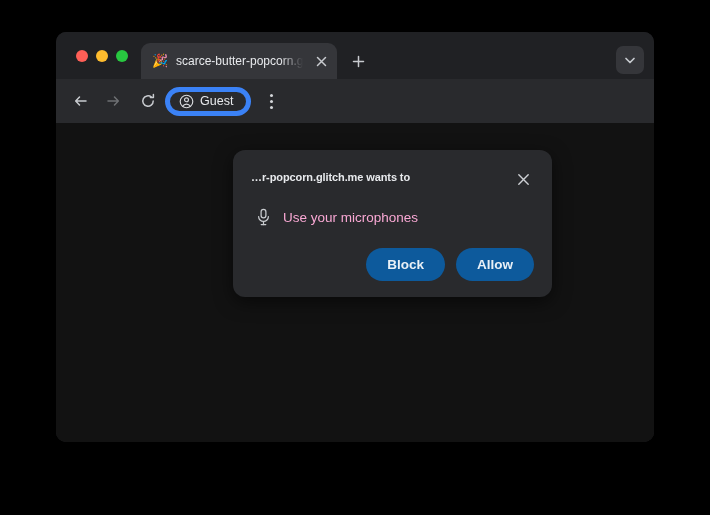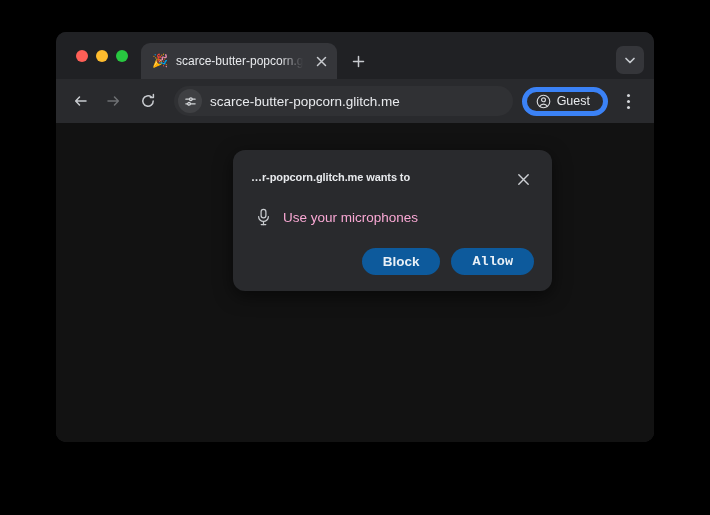--- a/index.html
+++ b/index.html
@@ -221,21 +221,21 @@
 
   .dialog-actions {
     display: flex;
     justify-content: flex-end;
     gap: 11px;
     margin-top: 22px;
   }
   .dialog-btn {
     border: none;
     border-radius: 17px;
-    height: 27px;
+    height: 33px;
     padding: 0 21px;
     color: #e9f0f6;
     font-size: 13.5px;
     font-weight: bold;
     font-family: "Liberation Sans", sans-serif;
     cursor: pointer;
   }
 </style>
 </head>
 <body>
@@ -289,31 +289,20 @@
       </svg>
     </div>
 
     <div class="nav-btn reload">
       <svg width="16" height="16" viewBox="0 0 16 16" fill="none" stroke-width="1.5" stroke-linecap="round" stroke-linejoin="round">
         <path d="M13.2 8 A5.2 5.2 0 1 1 11.4 4.1"></path>
         <path d="M13.4 1.6 L13.4 4.6 L10.4 4.6"></path>
       </svg>
     </div>
 
-    <div class="omnibox">
-      <span class="omnibox-icon">
-        <svg width="13" height="13" viewBox="0 0 14 14" fill="none" stroke-width="1.3" stroke-linecap="round">
-          <path d="M2 4.5 H6.2 M8.6 4.5 H12"></path>
-          <circle cx="7.4" cy="4.5" r="1.5"></circle>
-          <path d="M2 9.5 H4.2 M6.6 9.5 H12"></path>
-          <circle cx="5.4" cy="9.5" r="1.5"></circle>
-        </svg>
-      </span>
-      <span class="omnibox-url" title="scarce-butter-popcorn.glitch.me">scarce-butter-popcorn.glitch.me</span>
-    </div>
 
     <div class="guest-btn">
       <svg width="15" height="15" viewBox="0 0 16 16" fill="none" stroke-width="1.25">
         <circle cx="8" cy="8" r="6.7"></circle>
         <circle cx="8" cy="6.2" r="2.1"></circle>
         <path d="M3.9 13.4 A4.6 4.6 0 0 1 12.1 13.4" stroke-linecap="round"></path>
       </svg>
       <span class="guest-label">Guest</span>
     </div>
 
@@ -342,17 +331,17 @@
         <rect x="5.1" y="1.3" width="4.8" height="8.6" rx="2.4"></rect>
         <path d="M2.6 8.6 A4.9 4.9 0 0 0 12.4 8.6"></path>
         <path d="M7.5 13.5 V16.6"></path>
         <path d="M5.2 16.6 H9.8"></path>
       </svg>
       <span class="dialog-permission-label">Use your microphones</span>
     </div>
 
     <div class="dialog-actions">
       <button class="dialog-btn" style="background: rgb(13, 90, 156);">Block</button>
-      <button class="dialog-btn" style="background: rgb(13, 90, 156); font-family: Liberation Mono, monospace;">Allow</button>
+      <button class="dialog-btn" style="background: rgb(13, 90, 156);">Allow</button>
     </div>
   </div>
 
 </div>
 
 </body></html>

